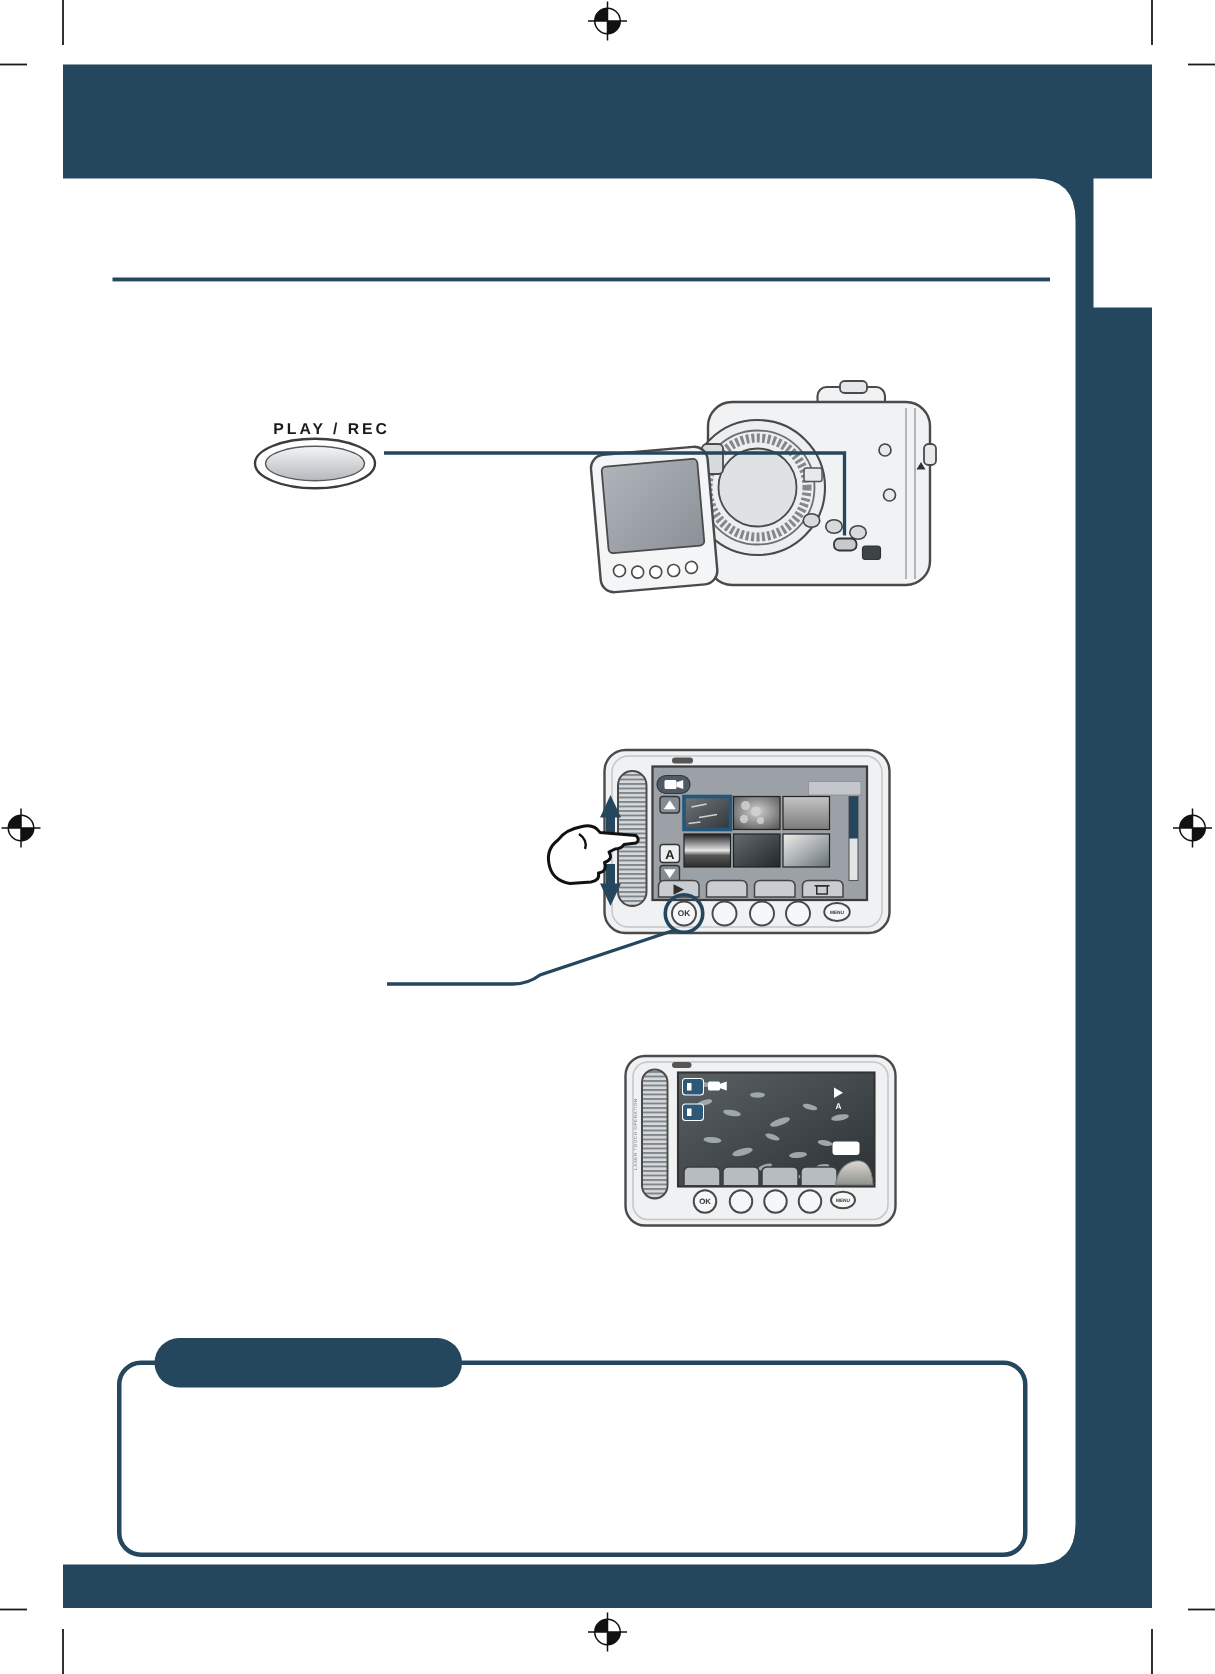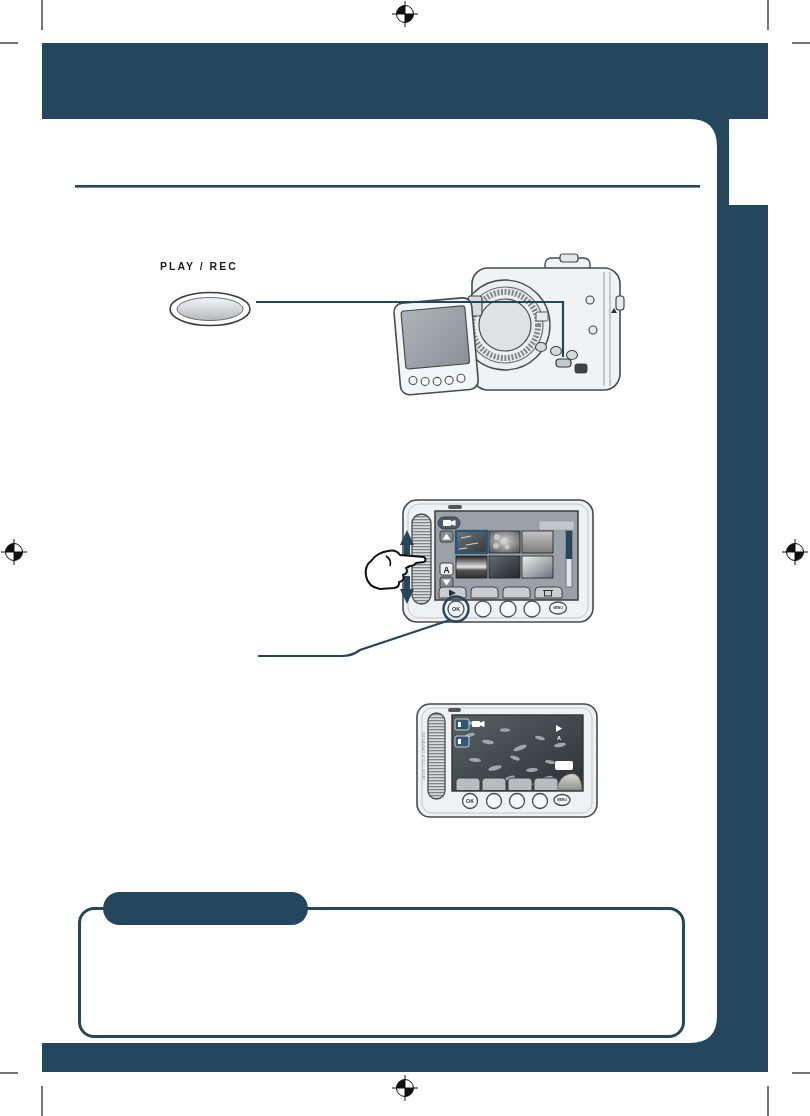--- a/index.html
+++ b/index.html
@@ -13,21 +13,21 @@
   .note-box{
     position:absolute;left:78px;top:907px;width:601px;height:125px;
     border:3px solid #24475e;border-radius:16px;background:#ffffff;
   }
   .note-pill{
     position:absolute;left:103px;top:892px;width:205px;height:33px;
     background:#24475e;border-radius:17px;
   }
   
   .playrec-label{
-    position:absolute;left:160px;top:260px;width:100px;text-align:left;
+    position:absolute;left:160px;top:280px;width:100px;text-align:right;
     font-size:10.5px;font-weight:bold;letter-spacing:2px;color:#1b1b1b;
     font-family:"Liberation Sans",sans-serif;white-space:nowrap;
   }
 </style>
 </head>
 <body>
 
 <div class="page">
 
   <svg class="abs" style="left:0;top:0;" width="810" height="1116" viewBox="0 0 810 1116">

